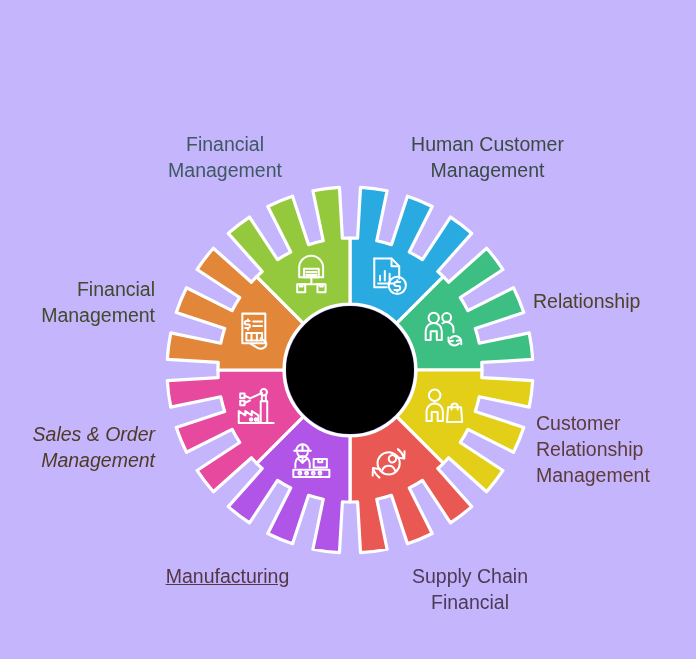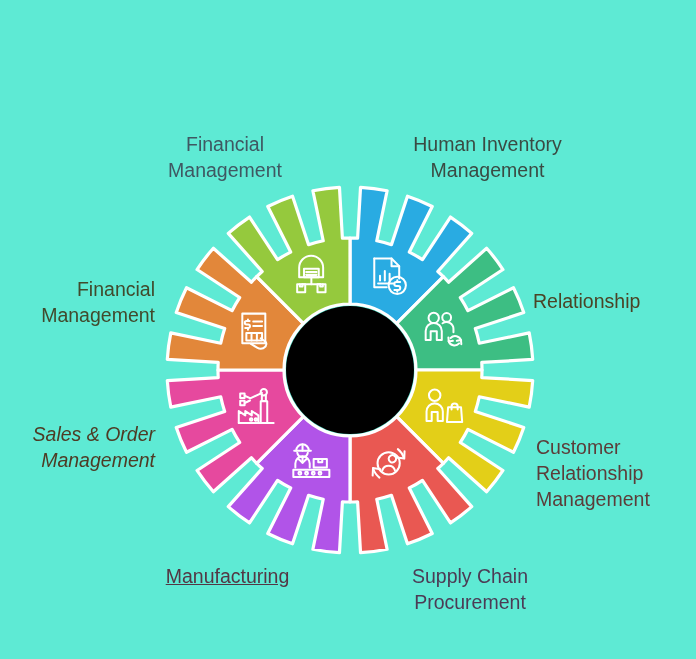--- a/index.html
+++ b/index.html
@@ -10,21 +10,21 @@
   body {
     width: 696px;
     height: 659px;
     overflow: hidden;
     font-family: "Liberation Sans", sans-serif;
   }
   #stage {
     position: relative;
     width: 696px;
     height: 659px;
-    background: #5eead4;
+    background: #c4b5fd;
   }
   #gear-svg {
     position: absolute;
     left: 163px;
     top: 183px;
     width: 374px;
     height: 374px;
   }
   .label {
     position: absolute;
@@ -184,27 +184,27 @@
         <use xlink:href="#ic-crm" x="202.65" y="257.31" width="46" height="46"></use>
         <use xlink:href="#ic-scm" x="125.35" y="257.31" width="46" height="46"></use>
         <use xlink:href="#ic-mfg" x="70.69" y="202.65" width="46" height="46"></use>
         <use xlink:href="#ic-sales" x="70.69" y="125.35" width="46" height="46"></use>
         <use xlink:href="#ic-inventory" x="125.35" y="70.69" width="46" height="46"></use>
       </g>
   </svg>
 
   <div class="label label-fin" style="color: rgb(63, 88, 98);">Financial
 Management</div>
-  <div class="label label-hr" style="color: rgb(58, 75, 67);">Human Inventory
+  <div class="label label-hr" style="color: rgb(58, 75, 67);">Human Customer
 Management</div>
   <div class="label label-proc" style="color: rgb(75, 67, 38);">Relationship</div>
-  <div class="label label-crm" style="color: rgb(92, 60, 57); margin-top: 24px;">Customer
+  <div class="label label-crm" style="color: rgb(92, 60, 57);">Customer
 Relationship
 Management</div>
   <div class="label label-scm" style="color: rgb(76, 59, 85);">Supply Chain
-Procurement</div>
+Financial</div>
   <div class="label label-mfg" style="color: rgb(83, 55, 68); text-decoration: underline;">Manufacturing</div>
   <div class="label label-sales" style="color: rgb(78, 59, 37);">Sales &amp; Order
 Management</div>
   <div class="label label-inv" style="color: rgb(65, 74, 45);">Financial
 Management</div>
 
 </div>
 
 </body></html>

